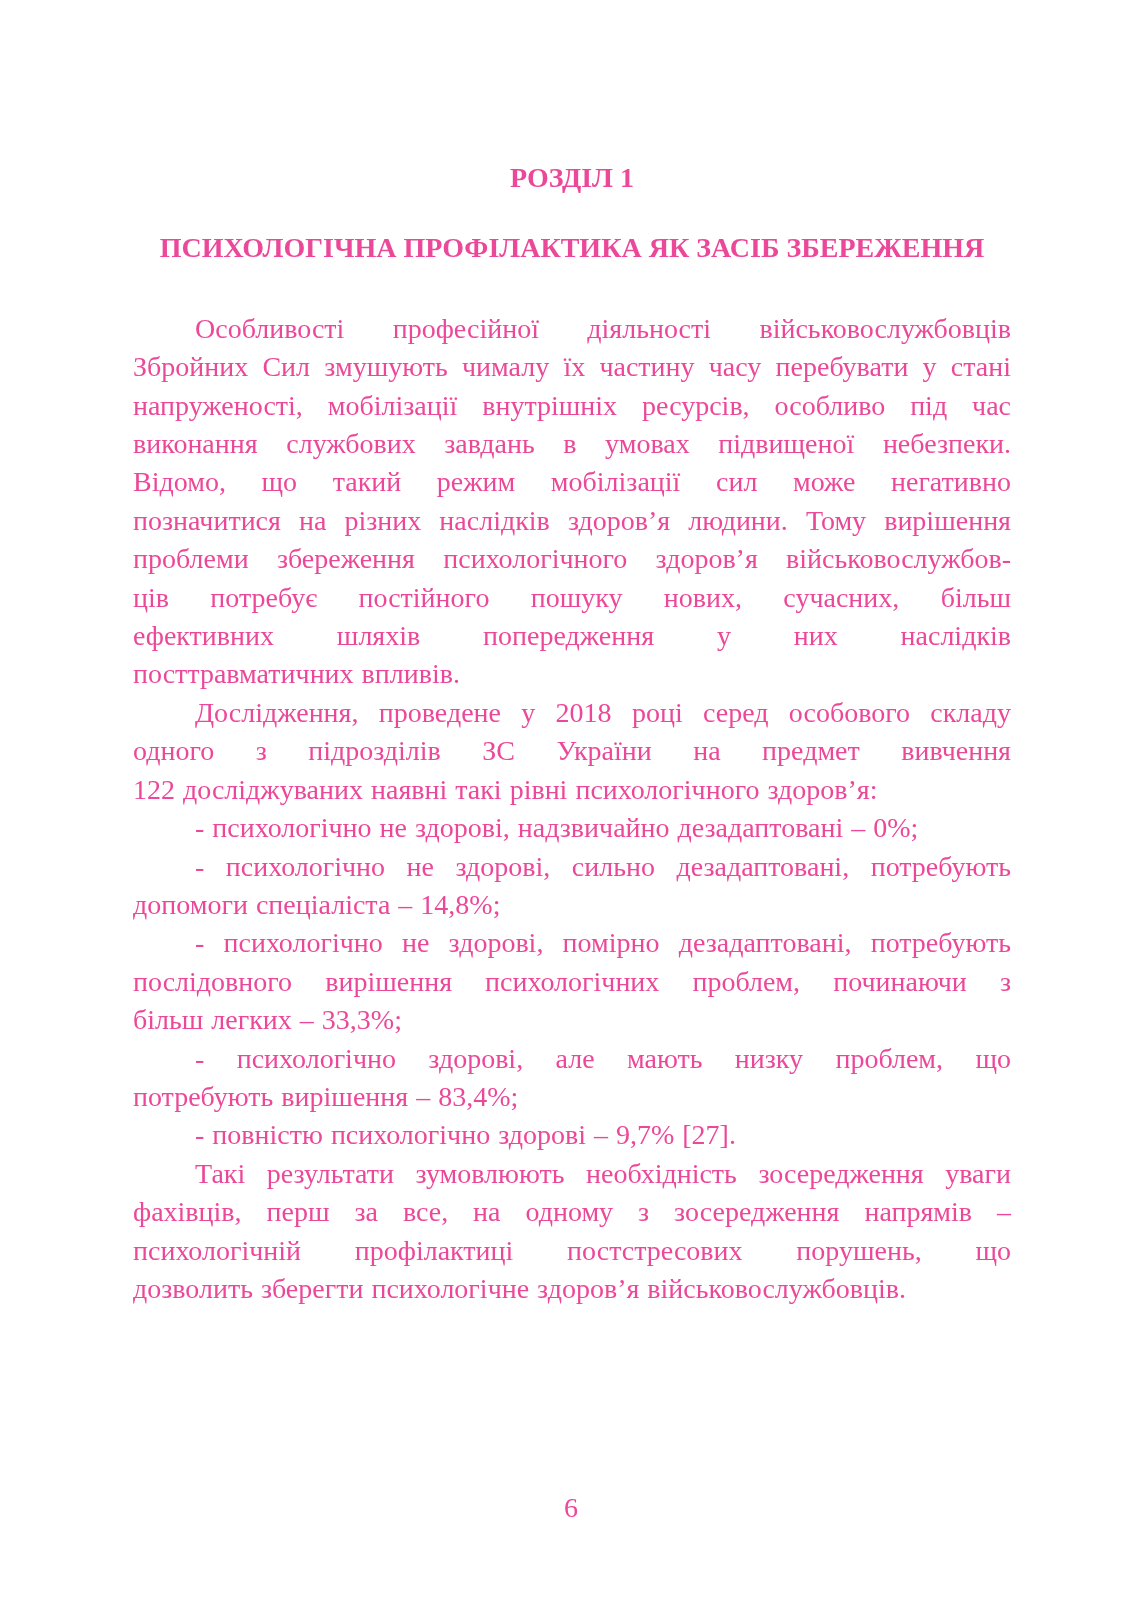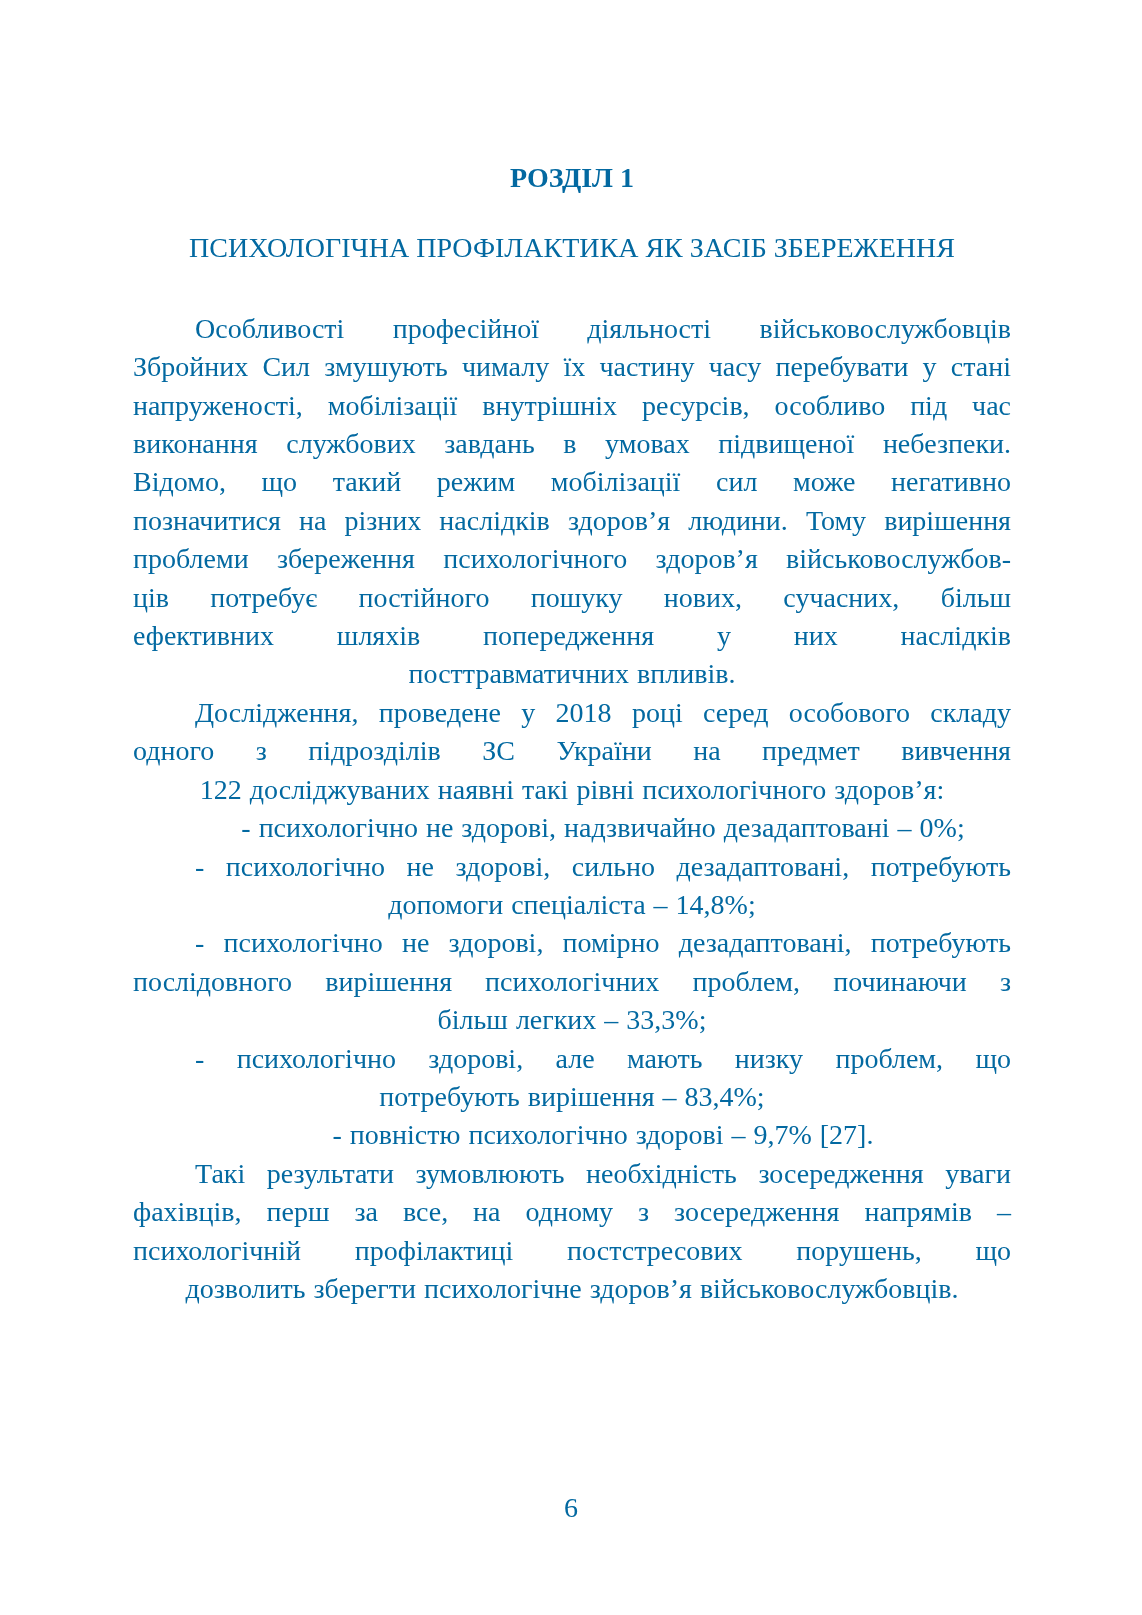--- a/index.html
+++ b/index.html
@@ -1,51 +1,51 @@
 <!DOCTYPE html>
 <html><head>
 <meta charset="utf-8">
 <style>
   html, body { margin: 0; padding: 0; background: #ffffff; }
   .page {
     position: relative;
     width: 1111px;
     height: 1615px;
     background: #ffffff;
-    color: #0369a1;
+    color: #ec4899;
     font-family: "Liberation Serif", "DejaVu Serif", serif;
     overflow: hidden;
   }
   .content {
     position: absolute;
     left: 133px;
     top: 159px;
     width: 878px;
   }
   .chapter {
     text-align: center;
     font-weight: bold;
     font-size: 28px;
     line-height: 38.4px;
     margin-bottom: 32px;
     white-space: nowrap;
   }
   .heading-block { margin-bottom: 42px; }
   .heading-line {
     text-align: center;
-    font-weight: normal;
+    font-weight: bold;
     font-size: 28px;
     line-height: 38.4px;
     white-space: nowrap;
   }
   .para { margin: 0; }
   .line {
     font-size: 28px;
     line-height: 38.4px;
-    text-align: center;
+    text-align: left;
     word-spacing: 1px;
   }
   .line.just {
     text-align: justify;
     text-align-last: justify;
   }
   .line.first { text-indent: 62px; }
   .page-number {
     position: absolute;
     top: 1489px;

